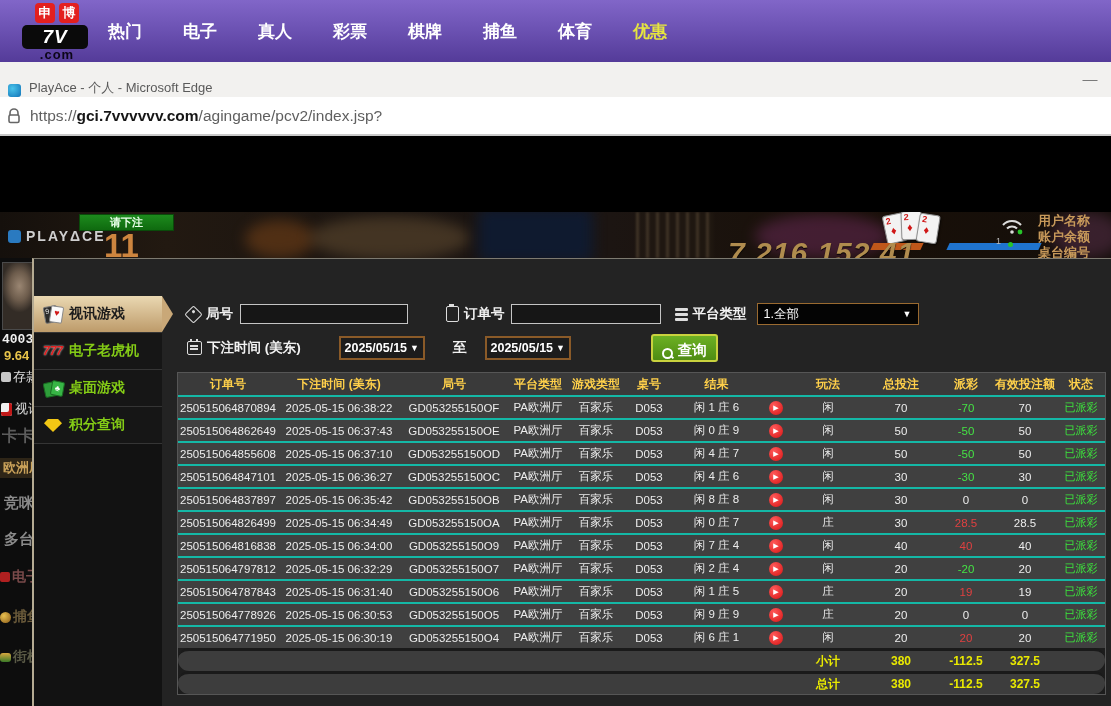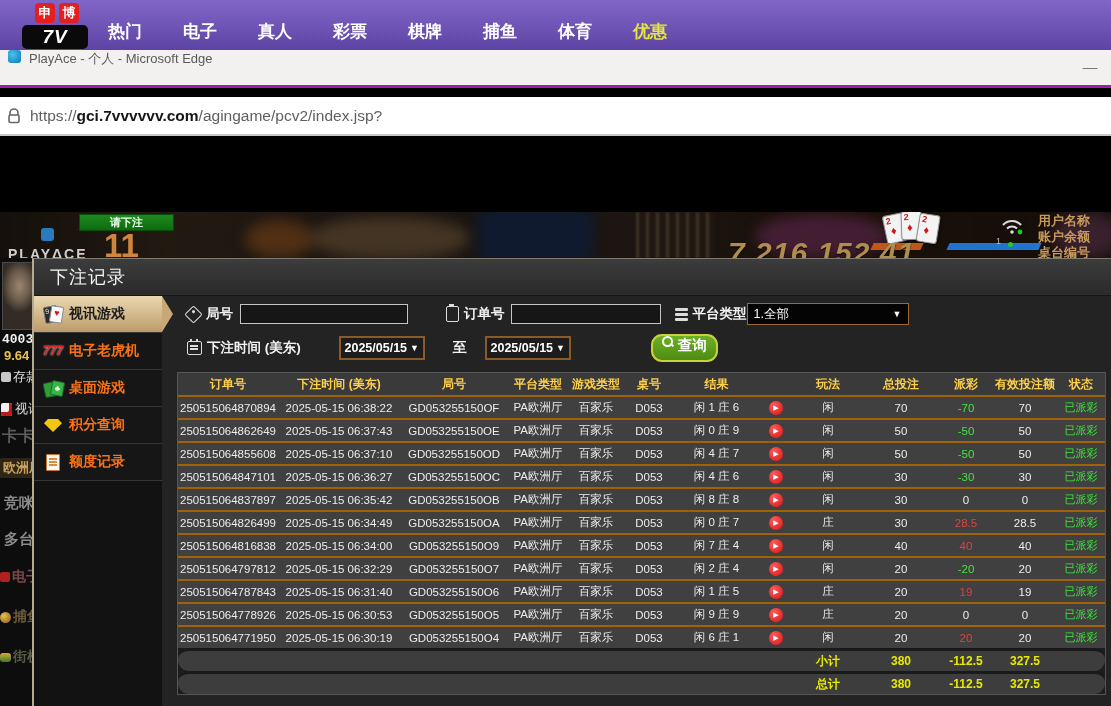--- a/index.html
+++ b/index.html
@@ -12,22 +12,22 @@
   .logo .badges{display:flex;gap:4px;justify-content:center;}
   .logo .badge{width:20px;height:20px;background:#e3201f;border-radius:4px;color:#fff;
                font-size:13px;font-weight:bold;display:flex;align-items:center;justify-content:center;}
   .logo .name{margin-top:2px;width:66px;height:24px;background:#0a0a0a;border-radius:5px;color:#fff;
               font-size:19px;font-weight:bold;font-style:italic;display:flex;align-items:center;justify-content:center;letter-spacing:1px;}
   .logo .tld{text-align:center;color:#0c0618;font-size:13px;font-weight:bold;letter-spacing:1px;line-height:12px;}
   .navitems{position:absolute;left:108px;top:0;height:62px;display:flex;align-items:center;gap:41px;}
   .navitem{color:#fff;font-size:17px;font-weight:bold;cursor:pointer;white-space:nowrap;}
   .navitem.hl{color:#e6e53f;font-family:Liberation Mono, monospace;}
   
-  .titlebar{position:absolute;left:0;top:50px;width:100%;height:35px;background:#f2f1ef;
-            display:flex;align-items:flex-start;border-bottom:3px solid #a21caf;}
+  .titlebar{position:absolute;left:0;top:62px;width:100%;height:35px;background:#f2f1ef;
+            display:flex;align-items:flex-end;border-bottom:3px solid #a21caf;}
   .edgeicon{width:13px;height:13px;margin:0 8px 0 8px;border-radius:3px;
             background:radial-gradient(circle at 35% 35%,#49c3ea,#1173b8);}
   .wintitle{color:#5a5a5a;font-size:13px;}
   .minbtn{position:absolute;right:10px;top:8px;width:22px;height:20px;color:#7a7a7a;
           font-size:15px;text-align:center;line-height:18px;cursor:pointer;}
   .urlbar{position:absolute;left:0;top:97px;width:100%;height:37px;background:#fff;
           border-bottom:2px solid #c9c9c9;display:flex;align-items:center;}
   .lockwrap{margin:0 9px 0 7px;display:flex;align-items:center;cursor:pointer;}
   .urltext{font-size:15.5px;color:#5f5f5f;}
   .urltext .domain{color:#161616;font-weight:bold;}
@@ -36,21 +36,21 @@
   .strip{position:absolute;left:0;top:212px;width:100%;height:46px;overflow:hidden;
          background:linear-gradient(90deg,#15100c,#221911 15%,#191310 35%,#1c1512 55%,#191008 75%,#140e0a);}
   .blob{position:absolute;border-radius:50%;filter:blur(7px);}
   .b1{left:245px;top:8px;width:70px;height:38px;background:#7a4418;opacity:.55;}
   .b2{left:310px;top:4px;width:160px;height:44px;background:#5f4a30;opacity:.6;}
   .b3{left:478px;top:-4px;width:115px;height:54px;background:#0e1b33;border-radius:6px;opacity:.9;}
   .b4{left:755px;top:2px;width:135px;height:44px;background:#6e2c5c;opacity:.5;}
   .b5{left:1052px;top:0;width:70px;height:46px;background:#5e3350;opacity:.5;}
   .stripes{position:absolute;left:636px;top:0;width:78px;height:46px;opacity:.45;filter:blur(1px);
            background:repeating-linear-gradient(90deg,#6a5840 0 3px,#241c14 3px 10px);}
-  .brand{position:absolute;left:8px;top:16px;display:flex;align-items:center;gap:5px;flex-direction:column;}
+  .brand{position:absolute;left:8px;top:16px;display:flex;align-items:center;gap:5px;}
   .brandicon{width:13px;height:13px;border-radius:3px;background:#2a7ac0;}
   .brandtxt{color:#cfcfcf;font-size:14px;font-weight:bold;letter-spacing:2px;}
   .betbanner{position:absolute;left:79px;top:2px;width:93px;height:15px;background:linear-gradient(#1d8a1d,#0f6a0f);
              border:1px solid #0a4a0a;color:#eaffea;font-size:11px;font-weight:bold;
              display:flex;align-items:center;justify-content:center;}
   .countdown{position:absolute;left:75px;top:15px;width:93px;text-align:center;
              color:#cd853f;font-size:33px;font-weight:bold;}
   .cards{position:absolute;left:888px;top:0;display:flex;}
   .card{width:19px;height:27px;background:#f3f3f3;border:1px solid #909090;border-radius:3px;
         margin-left:-4px;position:relative;color:#d01818;box-shadow:1px 1px 2px rgba(0,0,0,.6);}
@@ -95,21 +95,21 @@
                background:linear-gradient(#d8a840,#3a7a28);flex:0 0 auto;}
   
   .modal{position:absolute;left:32px;top:258px;width:1079px;height:448px;background:#232323;
          border-left:2px solid #b5ab93;border-top:1px solid #7d7a70;box-sizing:border-box;}
   .mhead{height:36px;background:linear-gradient(#3c3c3c,#2a2a2a);border-bottom:1px solid #151515;
          display:flex;align-items:center;}
   .mtitle{color:#f2f2f2;font-size:18px;margin-left:16px;letter-spacing:1px;}
   .msidebar{position:absolute;left:0;top:37px;width:128px;bottom:0;background:#121212;}
   .mitem{height:36px;border-bottom:1px solid #353535;display:flex;align-items:center;
          padding-left:9px;position:relative;background:#161616;cursor:pointer;}
-  .mitem .lbl{color:#f97316;font-size:14px;font-weight:bold;margin-left:6px;}
+  .mitem .lbl{color:#84cc16;font-size:14px;font-weight:bold;margin-left:6px;}
   .mitem.active{background:linear-gradient(#ead8b2,#bd9b6a);}
   .mitem.active .lbl{color:#1c1c1c;}
   .mitem.active::after{content:"";position:absolute;right:-11px;top:0;
          border-top:18px solid transparent;border-bottom:18px solid transparent;border-left:11px solid #c9a878;z-index:4;}
   
   .ic{position:relative;width:20px;height:18px;flex:0 0 auto;}
   .ic-cards .back{position:absolute;left:1px;top:1px;width:11px;height:15px;background:#2b2b2b;border:1px solid #777;
                   border-radius:2px;transform:rotate(-10deg);color:#eee;font-size:7px;line-height:7px;padding-left:1px;}
   .ic-cards .front{position:absolute;left:7px;top:1px;width:11px;height:15px;background:#fafafa;border:1px solid #888;
                    border-radius:2px;transform:rotate(9deg);color:#d01818;font-size:9px;line-height:13px;text-align:center;}
@@ -140,41 +140,41 @@
   .ic-stack{width:13px;height:13px;margin-right:5px;}
   .ic-stack::before{content:"";position:absolute;left:0;top:0;width:13px;height:3px;background:#ddd;border-radius:1px;
                     box-shadow:0 5px 0 #ddd,0 10px 0 #ddd;}
   .ic-cal{width:13px;height:12px;border:1.5px solid #ddd;border-radius:2px;margin-right:5px;}
   .ic-cal::before{content:"";position:absolute;left:2px;top:-3px;width:2px;height:3px;background:#ddd;box-shadow:6px 0 0 #ddd;}
   .ic-cal::after{content:"";position:absolute;left:2px;top:3px;width:8px;height:1.5px;background:#ddd;box-shadow:0 3px 0 #ddd;}
   .tinput{height:18px;background:#161616;border:1px solid #c4c4c4;color:#fff;font-size:12px;
           padding:0 4px;outline:none;font-family:"Liberation Sans",sans-serif;}
   .in1{width:158px;margin-left:7px;}
   .in2{width:140px;margin-left:6px;}
-  .dropdown{width:148px;height:20px;background:#040404;border:1px solid #9a6a30;
+  .dropdown{width:148px;height:20px;margin-left:10px;background:#040404;border:1px solid #9a6a30;
             color:#fff;font-size:12.5px;display:flex;align-items:center;padding:0 6px;cursor:pointer;}
   .dropdown .dval{flex:1;}
   .caret::after{content:"▼";font-size:9px;color:#fff;}
   .datebtn{width:82px;height:20px;background:#1c1c1c;border:2px solid #8a5a28;color:#fff;
            font-size:12.5px;font-weight:bold;display:flex;align-items:center;justify-content:center;
            gap:3px;cursor:pointer;}
   .tolabel{color:#f2f2f2;font-size:14px;font-weight:bold;}
   .querybtn{height:24px;padding:0 9px;background:linear-gradient(#6cb024,#4e8c12);border:2px solid #c9d23e;
-            border-radius:11px;color:#fff;font-size:14.5px;font-weight:bold;display:flex;align-items:flex-start;
+            border-radius:3px;color:#fff;font-size:14.5px;font-weight:bold;display:flex;align-items:flex-end;
             gap:4px;cursor:pointer;}
   .mag{position:relative;width:12px;height:12px;}
   .mag::before{content:"";position:absolute;left:0;top:0;width:7px;height:7px;border:2px solid #fff;border-radius:50%;}
   .mag::after{content:"";position:absolute;left:8px;top:8px;width:4px;height:2px;background:#fff;transform:rotate(45deg);}
   
   .rtable{margin:10px 0 0 15px;width:927px;border:1px solid #565656;background:#1d1d1d;}
   .grid{display:grid;grid-template-columns:100px 122px 108px 60px 56px 50px 85px 34px 70px 76px 54px 64px 48px;}
   .thead{background:#3a3a3a;height:22px;}
   .thead .hcell{color:#ffd04a;font-size:12px;font-weight:bold;display:flex;align-items:center;
                 justify-content:center;white-space:nowrap;overflow:hidden;}
-  .trow{background:#404040;height:21px;border-top:2px solid #a16207;}
+  .trow{background:#404040;height:21px;border-top:2px solid #14b8a6;}
   .cell{color:#ececec;font-size:11.5px;display:flex;align-items:center;justify-content:center;
         white-space:nowrap;overflow:hidden;}
   .cell.neg{color:#44e244;}
   .cell.pos{color:#e04040;}
   .cell.ok{color:#3ce43c;font-size:11px;}
   .playcircle{width:14px;height:14px;border-radius:50%;background:radial-gradient(circle at 35% 30%,#ff5a5a,#d81414);
               color:#fff;font-size:7px;display:flex;align-items:center;justify-content:center;cursor:pointer;}
   .srow{background:#3d3d3d;height:20px;border-top:3px solid #1a1a1a;border-radius:11px;}
   .srow .cell{color:#e9e900;font-weight:bold;font-size:12px;}
 </style>
@@ -300,23 +300,20 @@
       </div>
       <div class="frag f9">
         <span>捕鱼王</span>
       </div>
       <div class="frag f10">
         <span>街机电玩</span>
       </div>
     </div>
 
   <div class="modal">
-    <div class="mhead">
-      <span class="mtitle">下注记录</span>
-    </div>
 
     <div class="msidebar">
       <div class="mitem active">
         <span class="ic ic-cards">
             <span class="back">9</span>
             <span class="front">♥</span>
           </span>
         <span class="lbl">视讯游戏</span>
       </div>
       <div class="mitem">
@@ -328,26 +325,20 @@
             <span class="c1"></span>
             <span class="c2">♣</span>
           </span>
         <span class="lbl">桌面游戏</span>
       </div>
       <div class="mitem">
         <span class="ic ic-gem">
             <span class="g"></span>
           </span>
         <span class="lbl">积分查询</span>
-      </div>
-      <div class="mitem">
-        <span class="ic ic-doc">
-            <span class="p"></span>
-          </span>
-        <span class="lbl">额度记录</span>
       </div>
     </div>
 
     <div class="mcontent">
 
       <div class="frow frow1">
         <span class="fic ic-tag"></span>
         <span class="flabel">局号</span>
         <input class="tinput in1" type="text" style="">
         <span class="fic ic-clip" style="margin-left:38px;"></span>

